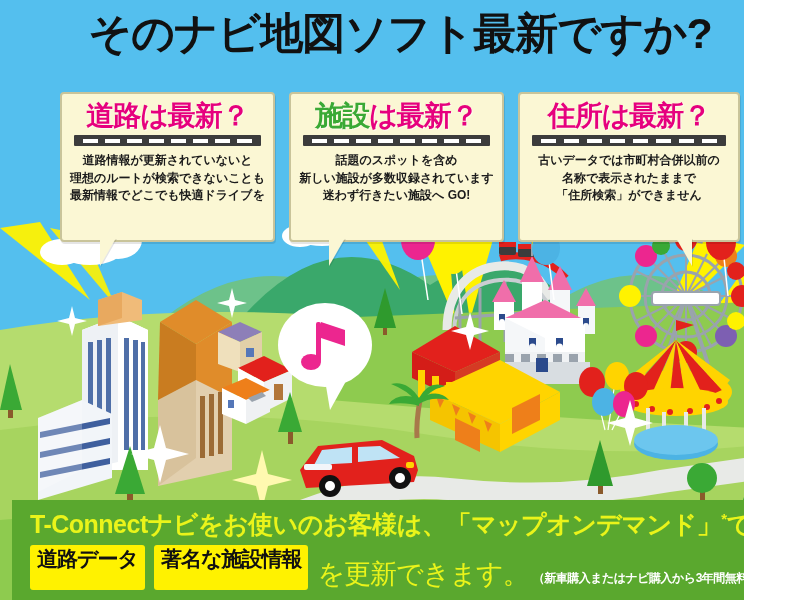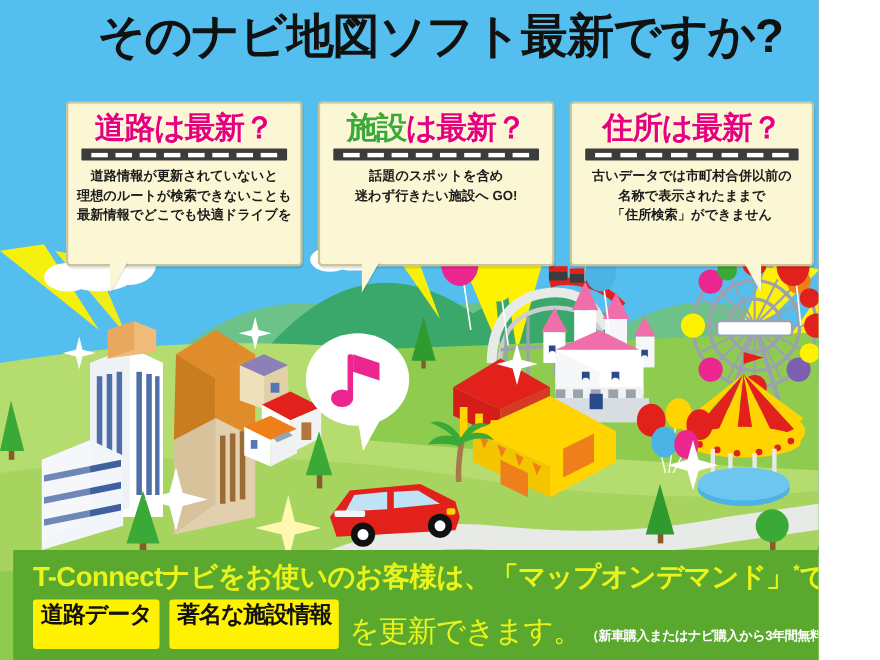--- a/index.html
+++ b/index.html
@@ -582,20 +582,21 @@
         <i></i>
           <i></i>
           <i></i>
           <i></i>
           <i></i>
           <i></i>
           <i></i>
           <i></i>
       </div>
       <div class="callout-body">話題のスポットを含め</div>
+      <div class="callout-body">新しい施設が多数収録されています</div>
       <div class="callout-body">迷わず行きたい施設へ GO!</div>
       <div class="tail"></div>
     </div>
 
     <div class="callout wide t3">
       <div class="callout-title"><span>住所</span><span>は最新？</span></div>
       <div class="road">
         <i></i>
           <i></i>
           <i></i>

